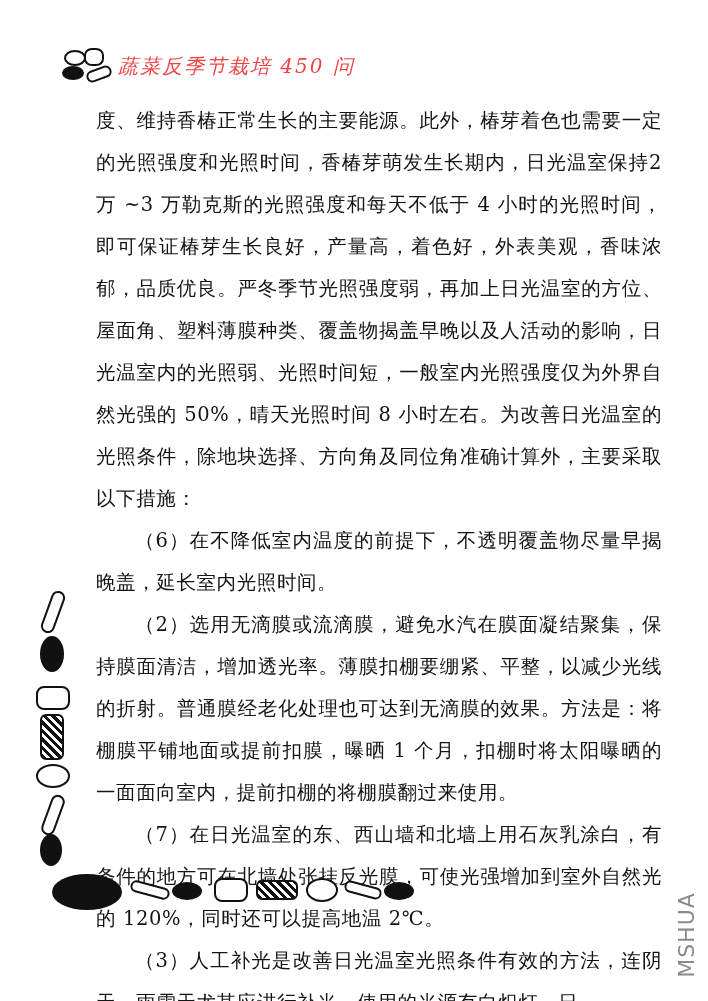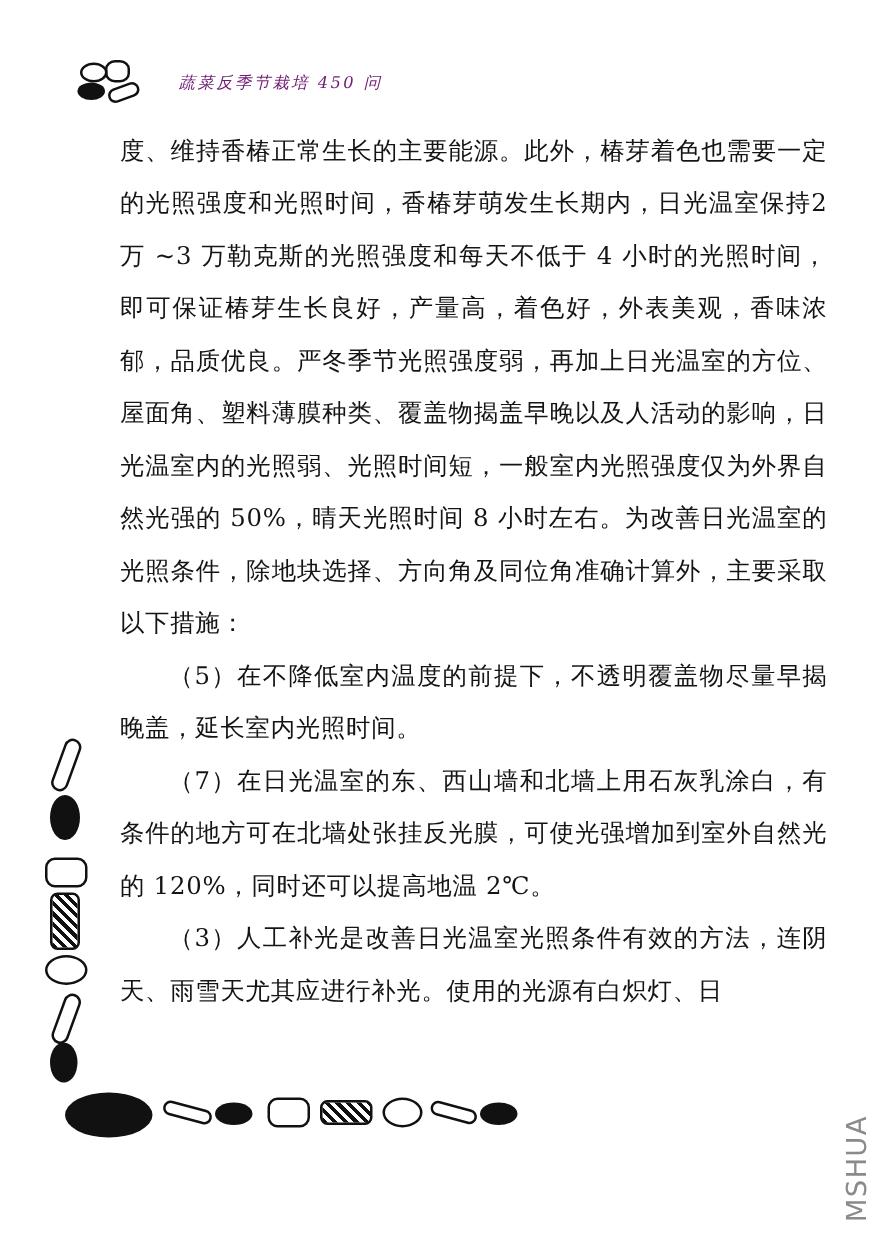--- a/index.html
+++ b/index.html
@@ -1,20 +1,20 @@
 <!DOCTYPE html>
 <html><head>
 <meta charset="utf-8">
 <style>
   html, body { margin:0; padding:0; }
   body { width:708px; height:1001px; background:#ffffff; position:relative; overflow:hidden;
          font-family:"DejaVu Serif", "Liberation Serif", serif; color:#141414; }
   .header { position:absolute; left:62px; top:46px; height:40px; display:flex; align-items:center; }
   .header-icon { width:50px; height:36px; position:relative; }
-  .header-title { margin-left:31px; font-size:13px; font-style:italic; letter-spacing:2px; color:#701a75; }
+  .header-title { margin-left:6px; font-size:20px; font-style:italic; letter-spacing:2px; color:#ef4444; }
   .body-text { position:absolute; left:96px; top:100px; width:566px; font-size:19.5px; line-height:42px; letter-spacing:0.6px; }
   .body-text p { margin:0; text-align:justify; }
   .indent { text-indent:2em; }
   .deco-left { position:absolute; left:36px; top:590px; width:36px; }
   .deco-left div { position:absolute; left:0; }
   .veg-outline { border:2.5px solid #111; background:#fff; }
   .veg-solid { background:#111; }
   .footer-deco { position:absolute; left:52px; top:870px; height:50px; width:370px; }
   .blob { position:absolute; left:0; top:4px; width:70px; height:36px; border-radius:50%; background:#111; }
   .watermark { position:absolute; left:668px; top:880px; width:36px; height:110px; }
@@ -29,21 +29,22 @@
     <div style="position:absolute;left:2px;top:2px;width:18px;height:12px;border:2px solid #111;border-radius:50%;"></div>
     <div style="position:absolute;left:22px;top:0;width:16px;height:14px;border:2px solid #111;border-radius:40%;"></div>
     <div style="position:absolute;left:0;top:18px;width:22px;height:14px;background:#111;border-radius:50%;"></div>
     <div style="position:absolute;left:24px;top:20px;width:22px;height:8px;border:2px solid #111;border-radius:6px;transform:rotate(-20deg);"></div>
   </div>
   <div class="header-title">蔬菜反季节栽培 450 问</div>
 </div>
 
 <div class="body-text">
   <p>度、维持香椿正常生长的主要能源。此外，椿芽着色也需要一定的光照强度和光照时间，香椿芽萌发生长期内，日光温室保持2 万 ~3 万勒克斯的光照强度和每天不低于 4 小时的光照时间，即可保证椿芽生长良好，产量高，着色好，外表美观，香味浓郁，品质优良。严冬季节光照强度弱，再加上日光温室的方位、屋面角、塑料薄膜种类、覆盖物揭盖早晚以及人活动的影响，日光温室内的光照弱、光照时间短，一般室内光照强度仅为外界自然光强的 50%，晴天光照时间 8 小时左右。为改善日光温室的光照条件，除地块选择、方向角及同位角准确计算外，主要采取以下措施：</p>
-  <p class="indent">（5）在不降低室内温度的前提下，不透明覆盖物尽量早揭晚盖，延长室内光照时间。</p>
+  <p class="indent">（6）在不降低室内温度的前提下，不透明覆盖物尽量早揭晚盖，延长室内光照时间。</p>
+  <p class="indent">（2）选用无滴膜或流滴膜，避免水汽在膜面凝结聚集，保持膜面清洁，增加透光率。薄膜扣棚要绷紧、平整，以减少光线的折射。普通膜经老化处理也可达到无滴膜的效果。方法是：将棚膜平铺地面或提前扣膜，曝晒 1 个月，扣棚时将太阳曝晒的一面面向室内，提前扣棚的将棚膜翻过来使用。</p>
   <p class="indent">（7）在日光温室的东、西山墙和北墙上用石灰乳涂白，有条件的地方可在北墙处张挂反光膜，可使光强增加到室外自然光的 120%，同时还可以提高地温 2℃。</p>
   <p class="indent">（3）人工补光是改善日光温室光照条件有效的方法，连阴天、雨雪天尤其应进行补光。使用的光源有白炽灯、日</p>
 </div>
 
 <div class="deco-left">
   <div class="veg-outline" style="top:0;left:10px;width:10px;height:40px;border-radius:8px;transform:rotate(20deg);"></div>
   <div class="veg-solid" style="top:46px;left:4px;width:24px;height:36px;border-radius:50%;"></div>
   <div class="veg-outline" style="top:96px;left:0;width:30px;height:20px;border-radius:8px;"></div>
   <div class="veg-outline" style="top:124px;left:4px;width:20px;height:42px;border-radius:6px;background:repeating-linear-gradient(45deg,#111 0 3px,#fff 3px 6px);"></div>
   <div class="veg-outline" style="top:174px;left:0;width:30px;height:20px;border-radius:50%;"></div>

